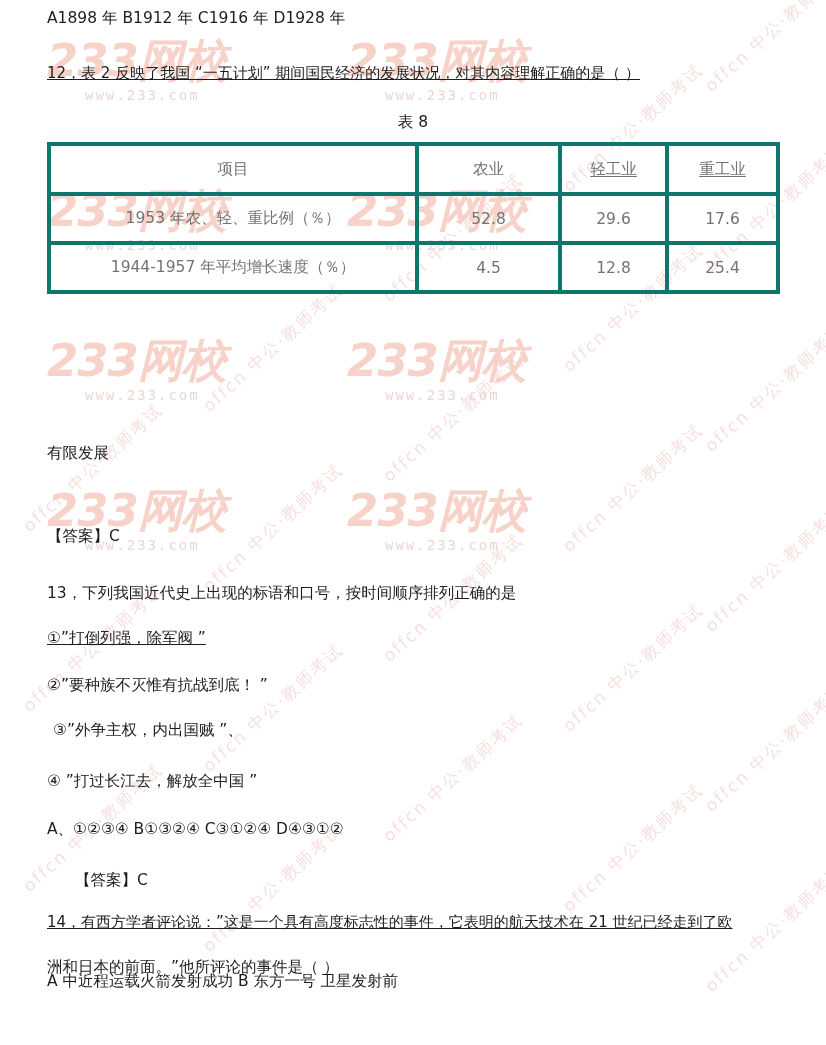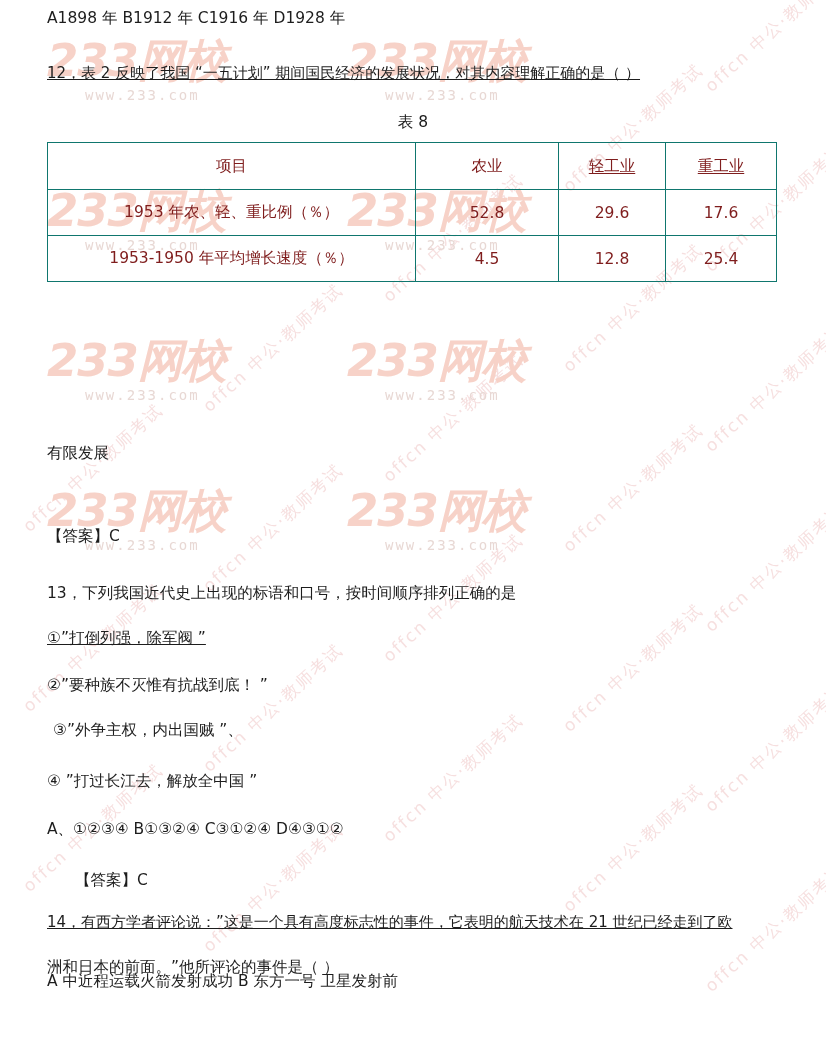--- a/index.html
+++ b/index.html
@@ -90,26 +90,26 @@
     position: absolute;
     left: 47px;
     top: 142px;
     width: 729px;
     border-collapse: collapse;
     table-layout: fixed;
     background: transparent;
     z-index: 2;
   }
   #data-table td {
-    border: 1px solid #0f766e;
+    border: 4px solid #0f766e;
     height: 45px;
     text-align: center;
     vertical-align: middle;
     font-size: 15.5px;
-    color: #7f1d1d;
+    color: #737373;
     padding: 0 4px;
     background: transparent;
   }
   #data-table tr.header-row td { height: 46px; }
   .col-item   { width: 368px; }
   .col-nong   { width: 143px; }
   .col-qing   { width: 107px; }
   .col-zhong  { width: 111px; }
   .uline { text-decoration: underline; text-underline-offset: 2px; }
 
@@ -208,21 +208,21 @@
         <td><span class="uline">轻工业</span></td>
         <td><span class="uline">重工业</span></td>
       </tr>
       <tr>
         <td>1953 年农、轻、重比例（％）</td>
         <td>52.8</td>
         <td>29.6</td>
         <td>17.6</td>
       </tr>
       <tr>
-        <td>1953-1950 年平均增长速度（％）</td>
+        <td>1944-1957 年平均增长速度（％）</td>
         <td>4.5</td>
         <td>12.8</td>
         <td>25.4</td>
       </tr>
     </tbody>
   </table>
 
 
   <div class="line" style="left:47px; top:444px;">有限发展</div>
 

